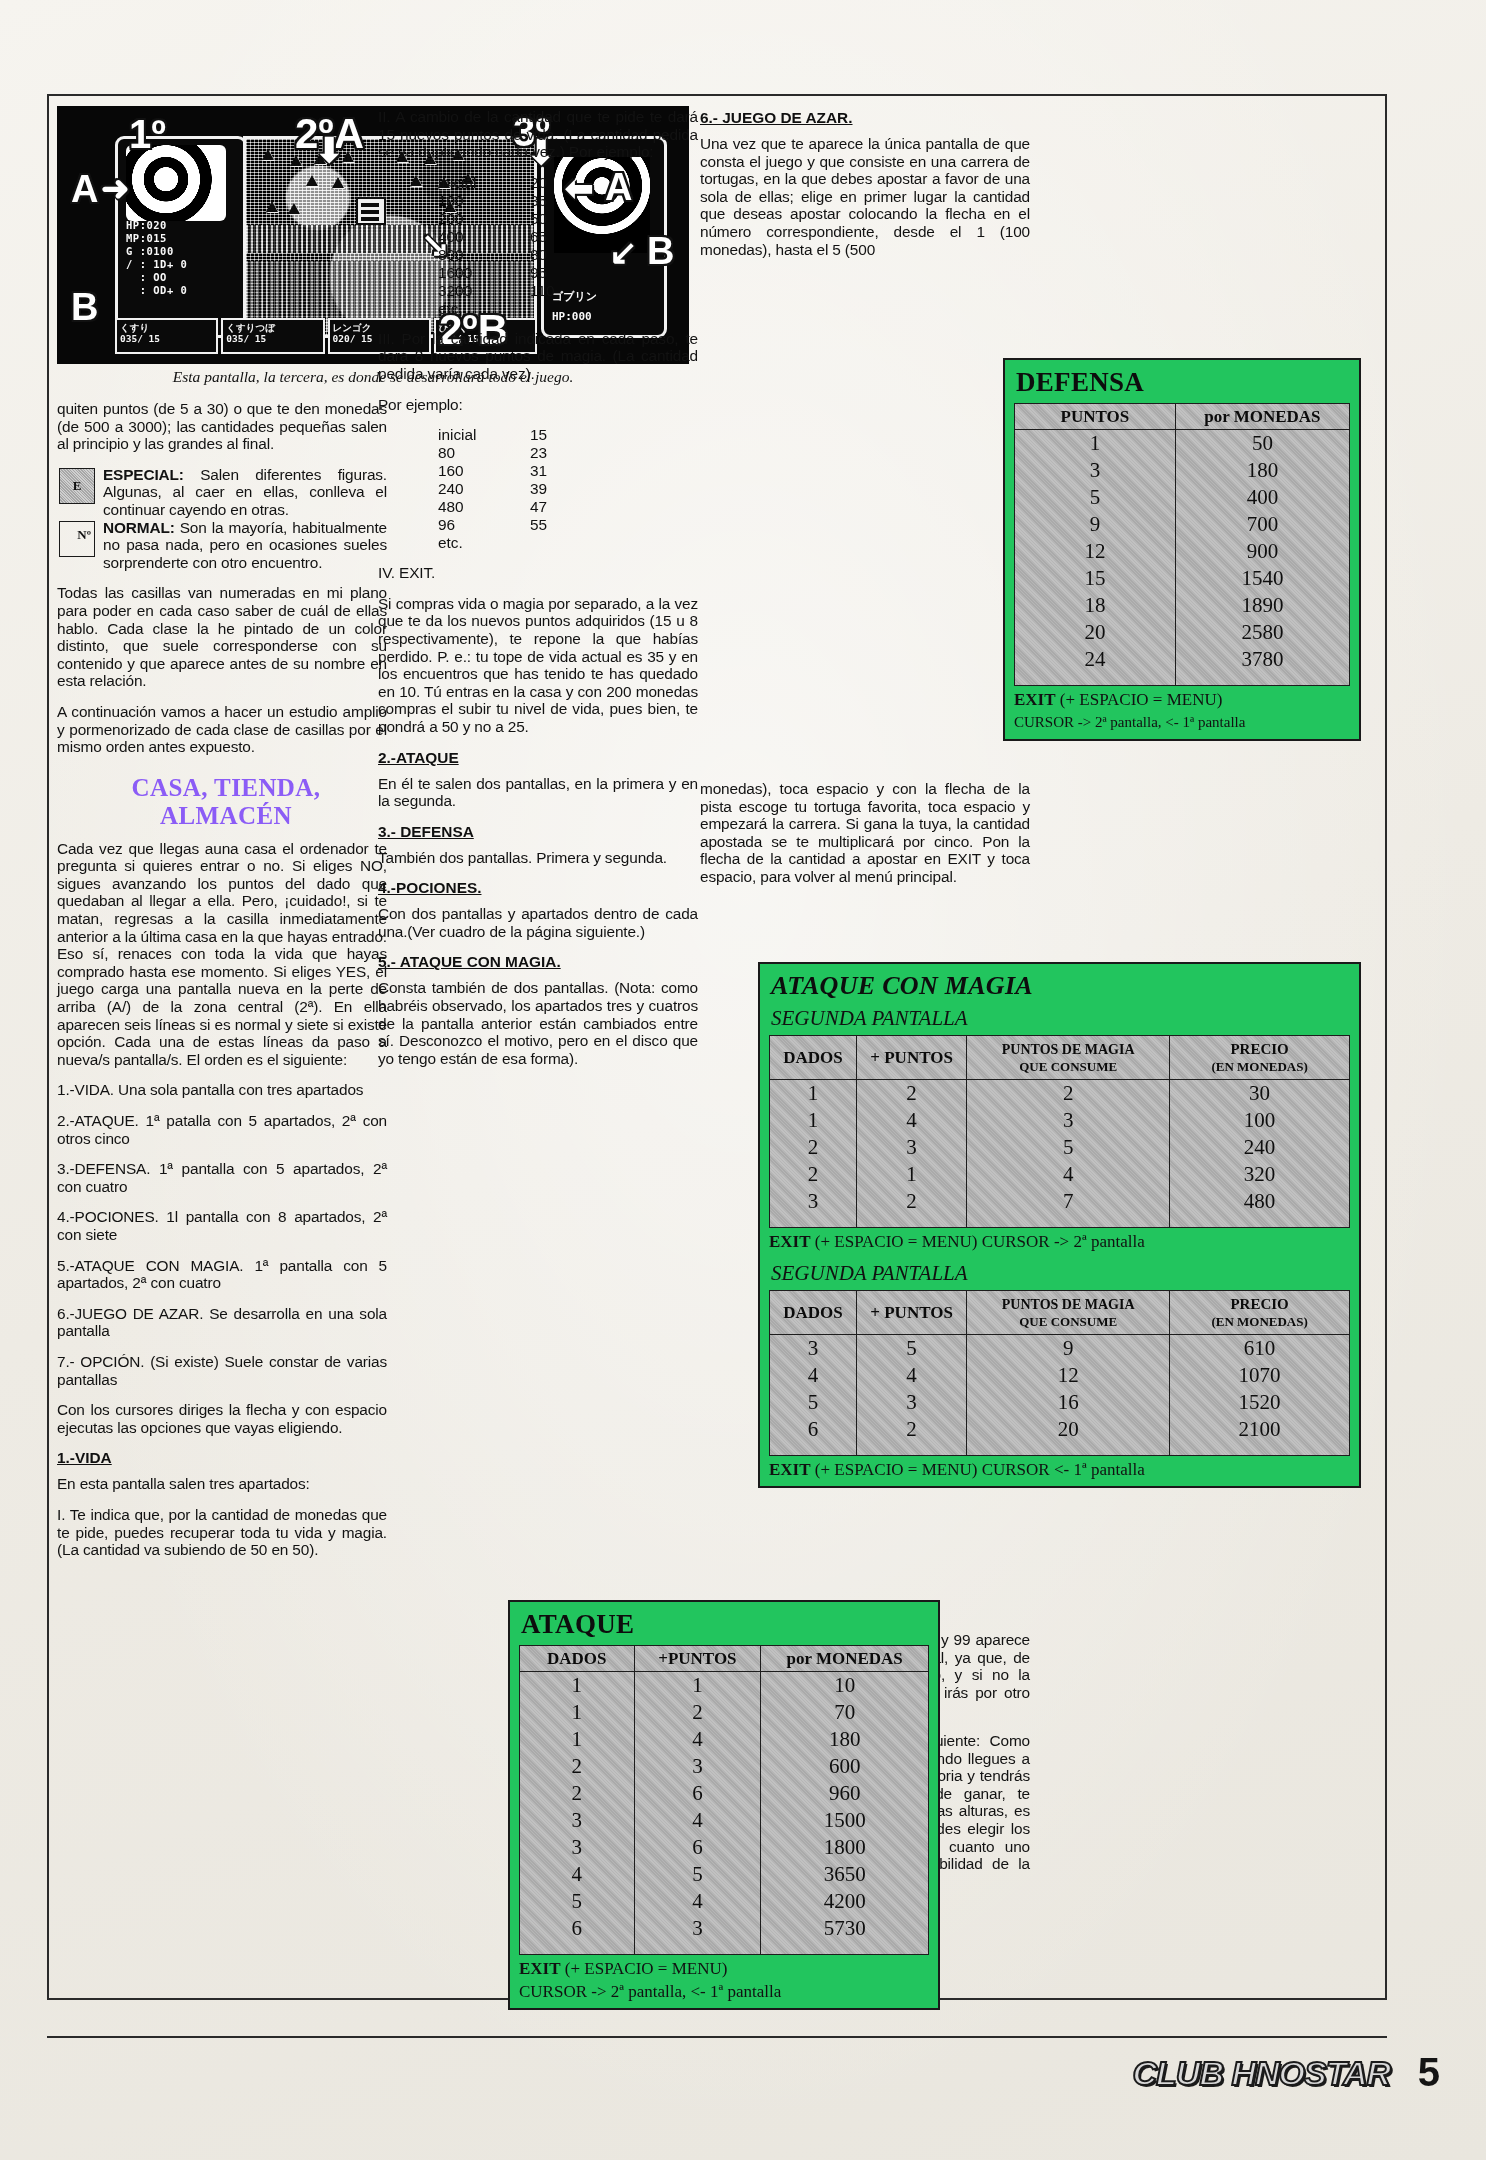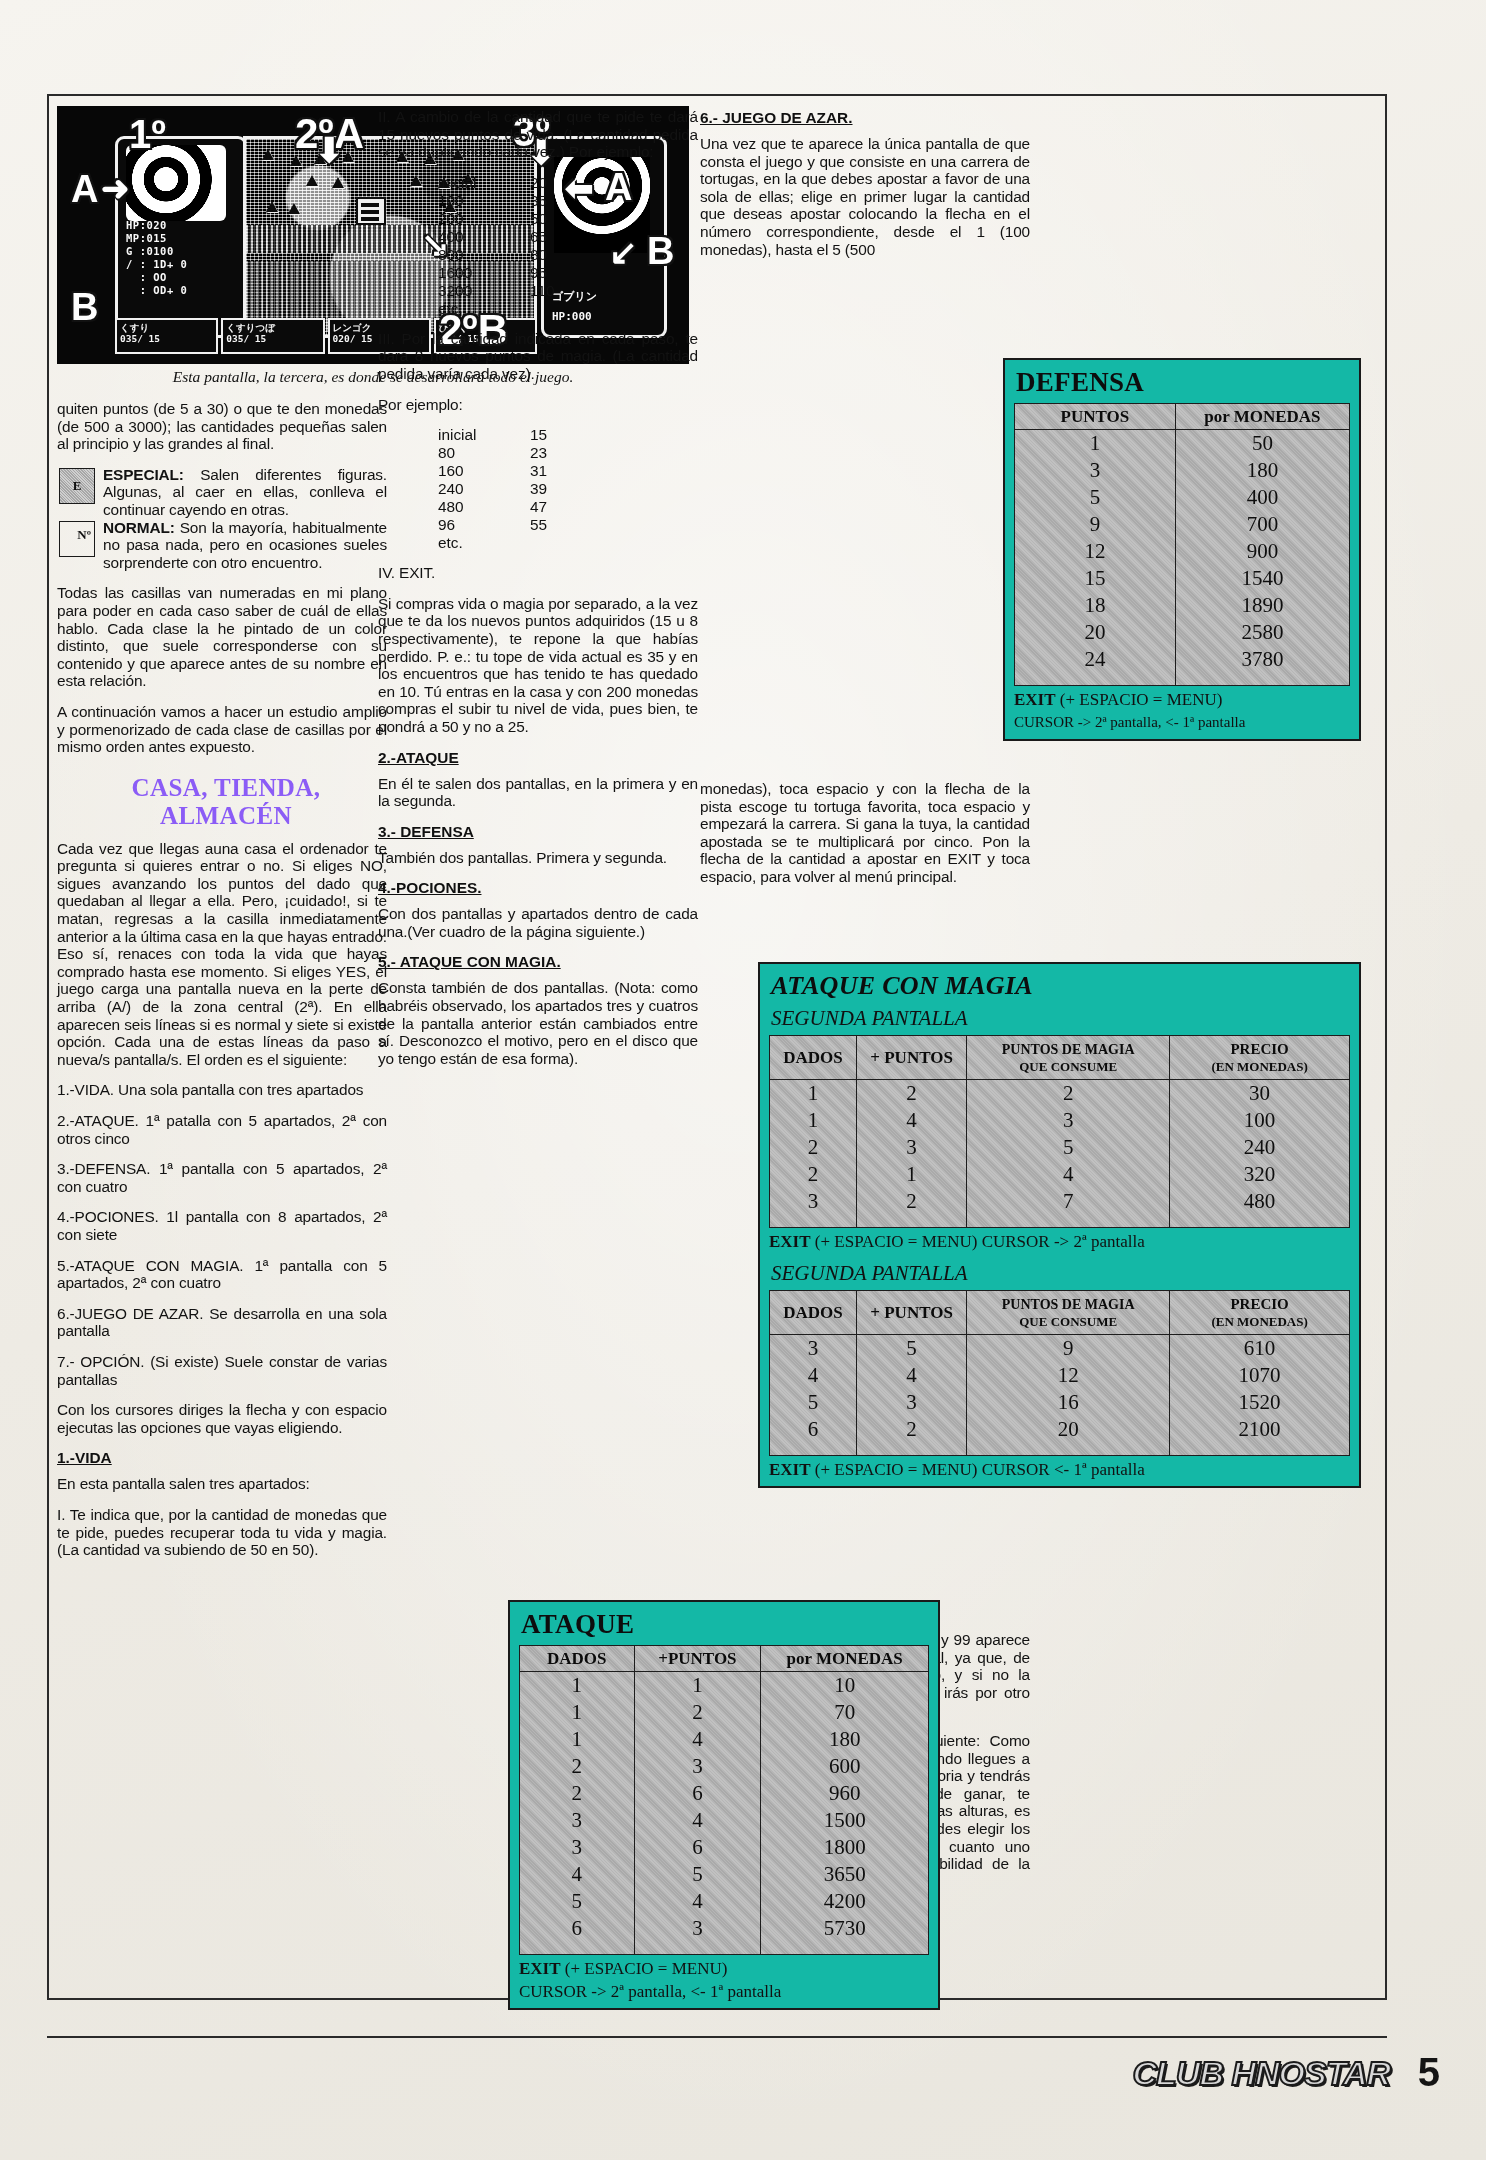--- a/index.html
+++ b/index.html
@@ -270,21 +270,21 @@
     background-image: repeating-linear-gradient(45deg, rgba(0,0,0,.20) 0 1px, rgba(0,0,0,0) 1px 2px);
   }
   .iconbox span { position: absolute; }
   .iconbox .ctr { left: 0; right: 0; top: 9px; text-align: center; }
   .iconbox .tr  { right: 3px; top: 5px; font-size: 13px; }
 
   
   .tablebox {
     position: absolute;
     border: 2px solid #1a1a1a;
-    background: #14b8a6;
+    background: #22c55e;
     box-sizing: border-box;
     padding: 7px 9px 7px 9px;
   }
   .tbl-title {
     font-family: "Liberation Serif", serif;
     font-size: 27px;
     font-weight: bold;
     color: #0d0d0d;
     margin: 0 0 5px 2px;
     letter-spacing: .3px;

